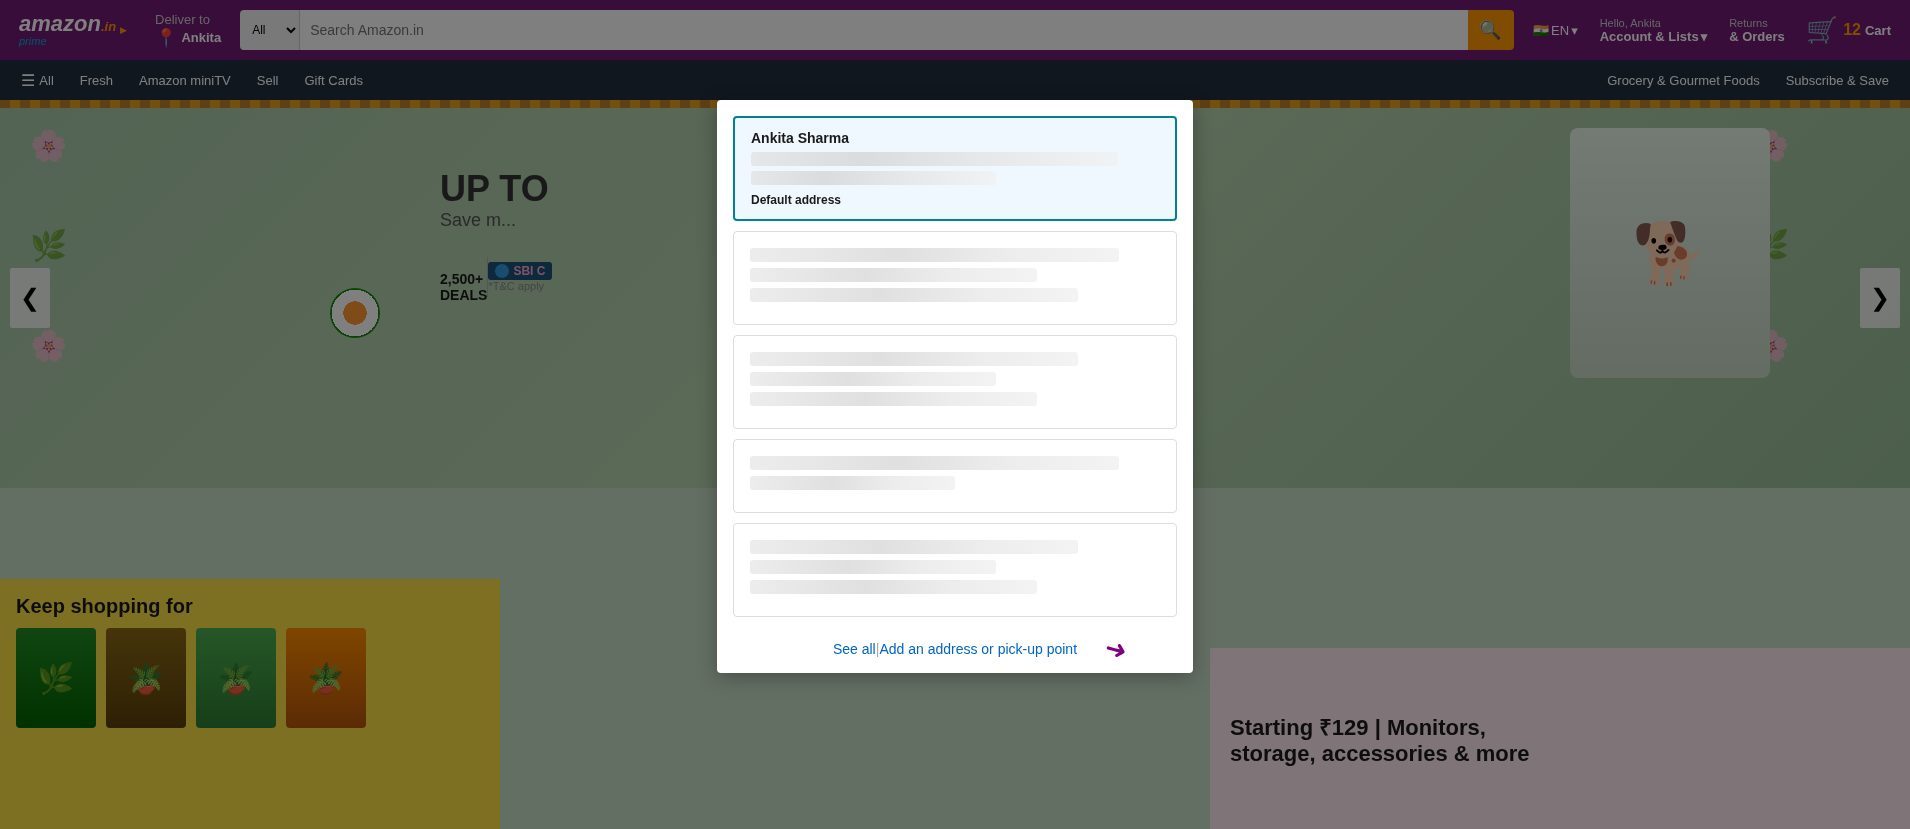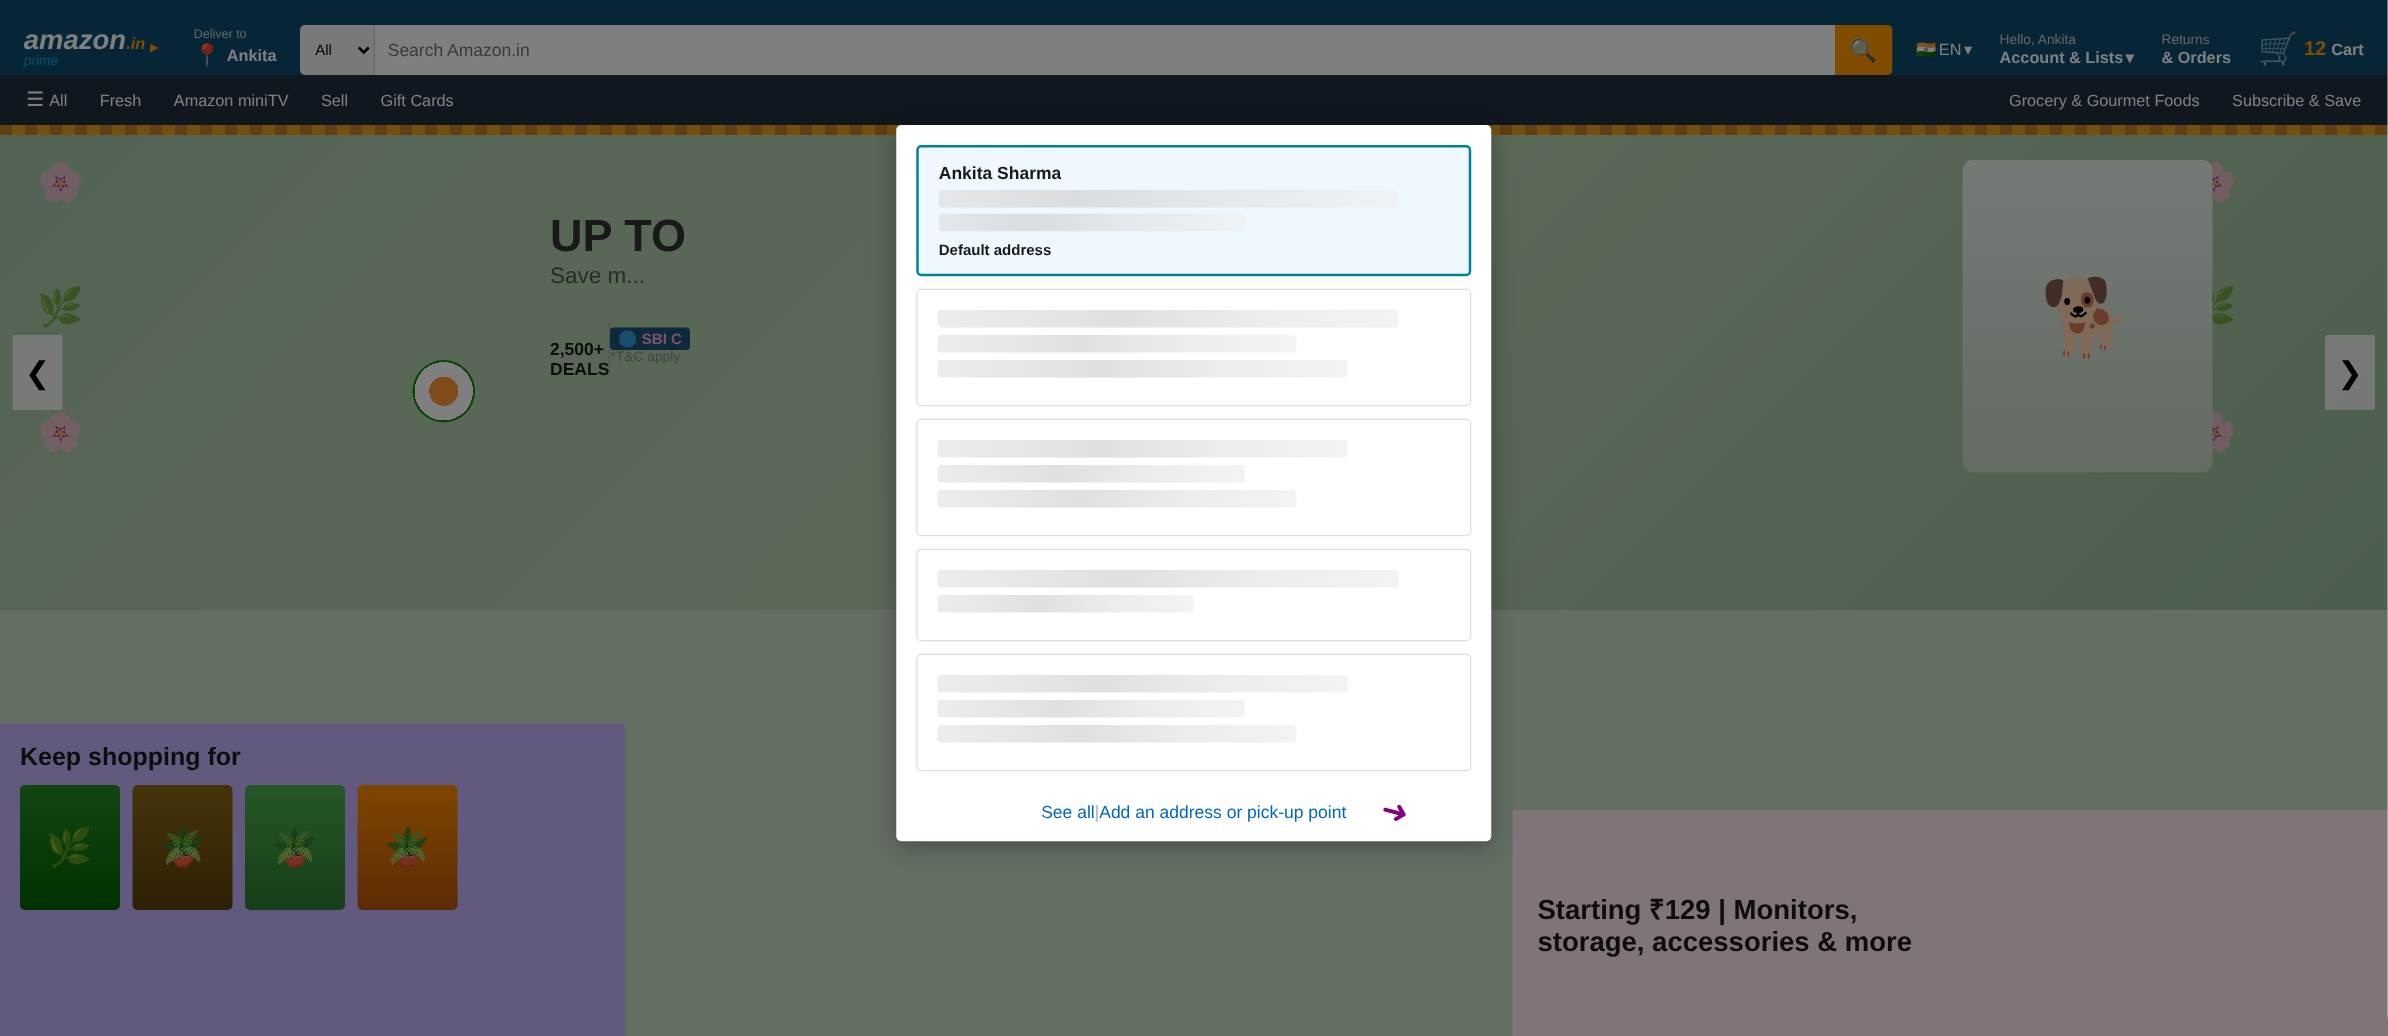--- a/index.html
+++ b/index.html
@@ -1,23 +1,23 @@
 <!DOCTYPE html>
 <html><head>
   <meta charset="utf-8">
   <style>
     * { margin: 0; padding: 0; box-sizing: border-box; }
     body { font-family: Arial, sans-serif; background: #e8f4e8; width: 1910px; height: 829px; overflow: hidden; position: relative; }
 
     
     .header {
-      background: #0c4a6e;
+      background: #701a75;
       height: 60px;
       display: flex;
-      align-items: flex-end;
+      align-items: center;
       padding: 0 10px;
       gap: 10px;
       position: relative;
       z-index: 10;
     }
 
     .logo-area {
       display: flex;
       align-items: center;
       gap: 4px;
@@ -42,21 +42,21 @@
       font-size: 9px;
     }
 
     .deliver-box {
       display: flex;
       flex-direction: column;
       padding: 4px 8px;
       border: 1px solid transparent;
       cursor: pointer;
     }
-    .deliver-label { color: #ccc; font-size: 10px; }
+    .deliver-label { color: #ccc; font-size: 13px; }
     .deliver-name { color: white; font-size: 13px; font-weight: bold; display: flex; align-items: center; gap: 4px; }
 
     .search-bar {
       flex: 1;
       display: flex;
       height: 40px;
       border-radius: 4px;
       overflow: hidden;
     }
     .search-select {
@@ -232,21 +232,21 @@
       position: absolute;
     }
 
     
     .keep-shopping {
       position: absolute;
       bottom: 0;
       left: 0;
       width: 500px;
       height: 250px;
-      background: #c4b5fd;
+      background: #fde047;
       padding: 16px;
     }
     .keep-shopping-title {
       font-size: 20px;
       font-weight: bold;
       color: #1a1a1a;
       margin-bottom: 10px;
     }
 
     

